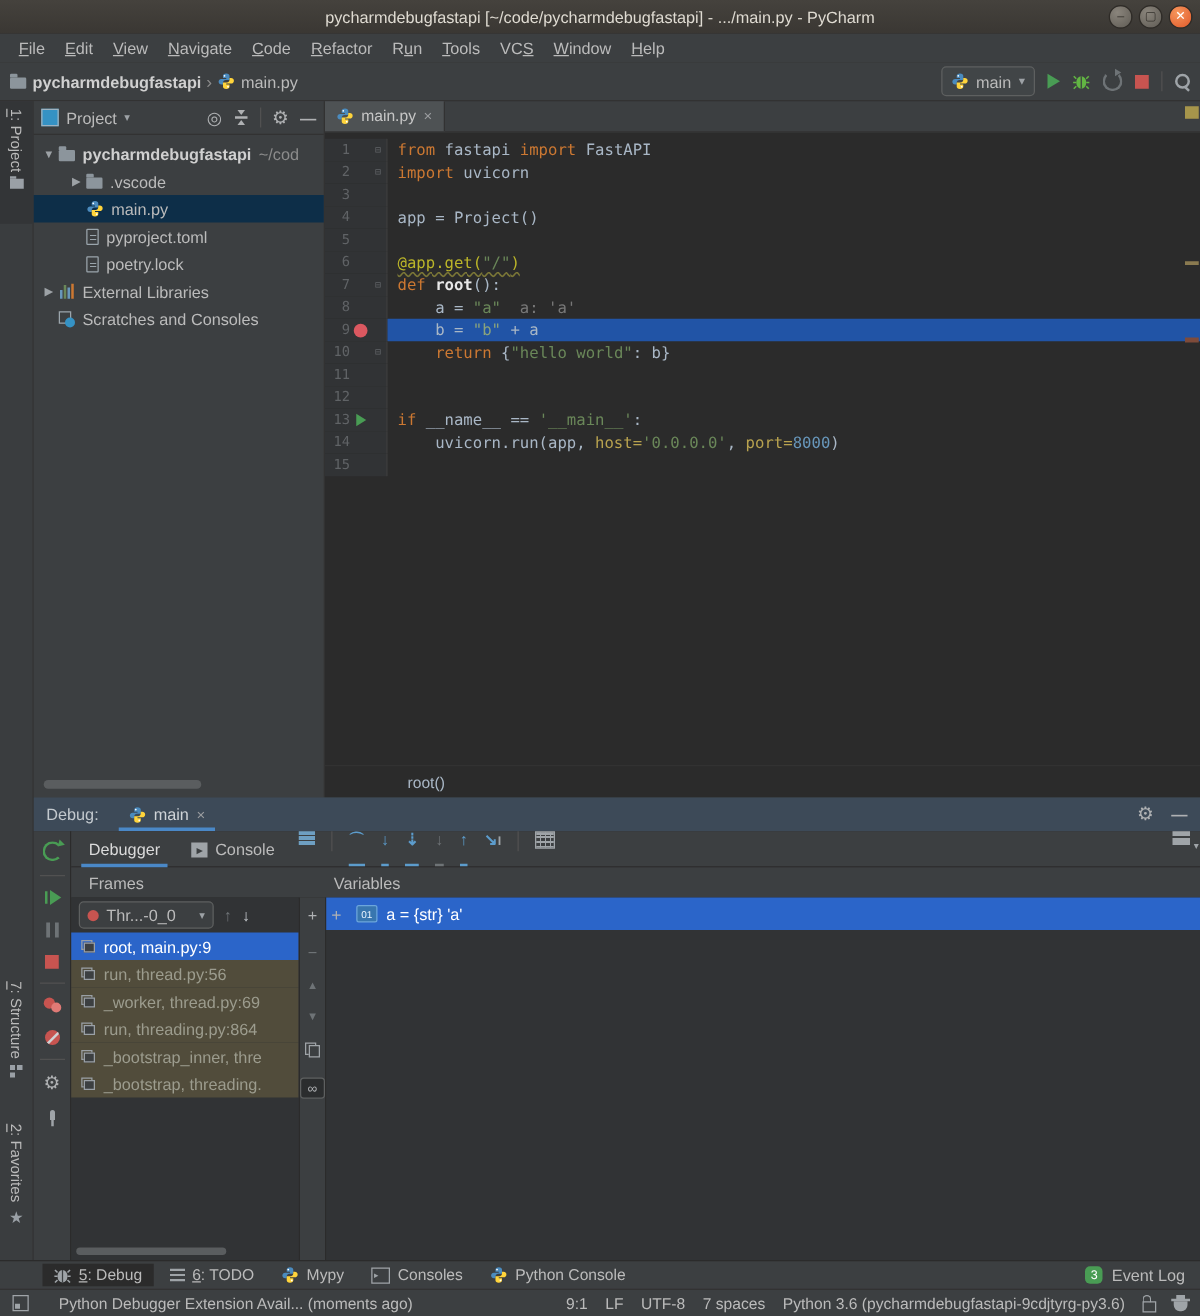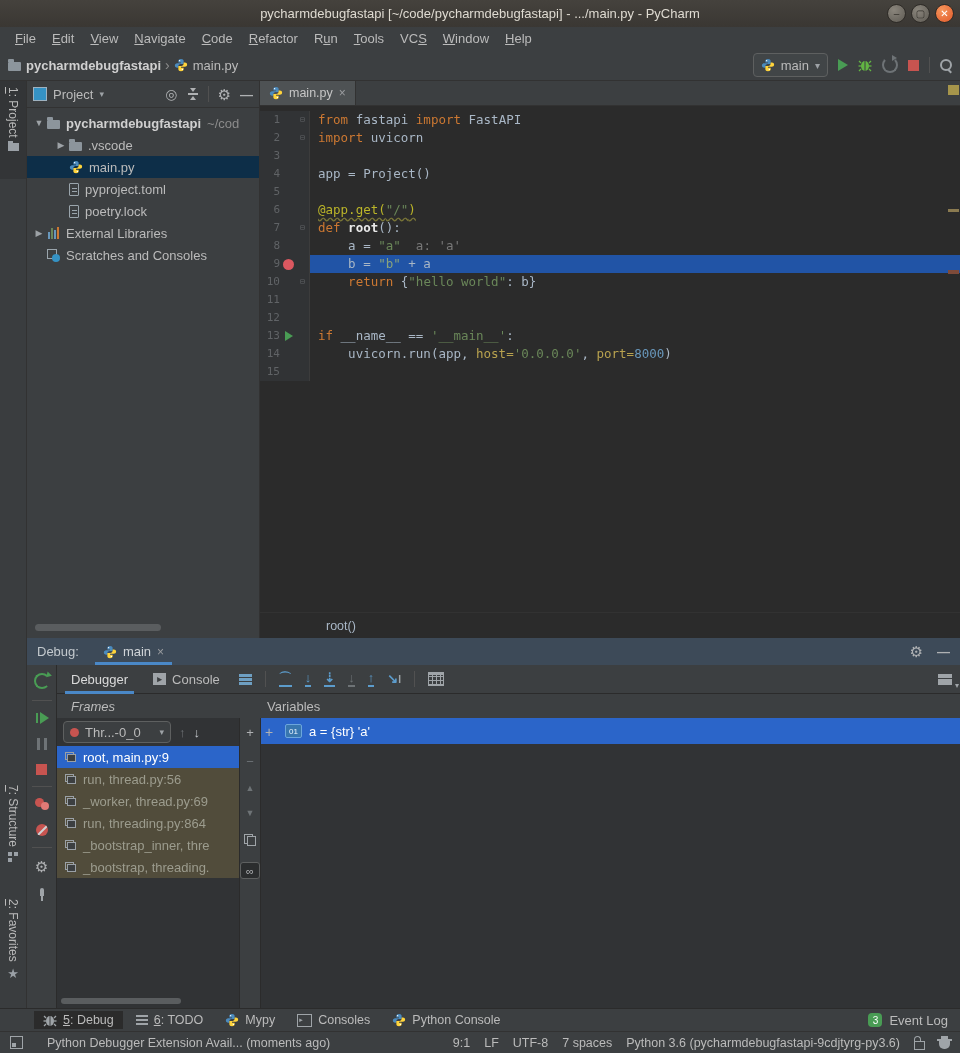--- a/index.html
+++ b/index.html
@@ -162,21 +162,21 @@
   .dbg-title{color:#c3c9ce;margin-right:16px;}
   .dbg-session{display:flex;align-items:center;gap:6px;height:100%;position:relative;padding:0 8px;color:#d0d4d8;}
   .dbg-session::after{content:'';position:absolute;left:0;right:0;bottom:0;height:3px;background:#4a88c7;}
   .dbg-header .right{margin-left:auto;display:flex;align-items:center;gap:14px;}
 
   .dbg-body{left:27px;top:665px;width:933px;height:343px;background:#313335;}
   .dbg-rail{position:absolute;left:0;top:0;width:30px;height:343px;background:#3c3f41;border-right:1px solid #2b2b2b;
             display:flex;flex-direction:column;align-items:center;padding-top:8px;box-sizing:border-box;gap:14px;}
   .rail-div{width:20px;height:1px;background:#515151;margin:-3px 0;}
   .dbg-toolbar{position:absolute;left:30px;top:0;width:903px;height:29px;background:#3c3f41;border-bottom:1px solid #2b2b2b;
-               display:flex;align-items:center;box-sizing:border-box;padding:0 8px;gap:13px;}
+               display:flex;box-sizing:border-box;padding:0 8px;gap:13px;}
   .dtab{display:flex;align-items:center;gap:6px;height:29px;padding:0 6px;position:relative;color:#bbbbbb;}
   .dtab.active{color:#dadada;}
   .dtab.active::after{content:'';position:absolute;left:0;right:0;bottom:0;height:3px;background:#4a88c7;}
   .contab-ic{width:13px;height:12px;background:#9fa4a8;color:#3c3f41;font-size:9px;font-weight:bold;display:flex;align-items:center;justify-content:center;}
 
   .panel-headers{position:absolute;left:30px;top:29px;width:903px;height:24px;background:#3c3f41;border-bottom:1px solid #2b2b2b;display:flex;align-items:center;color:#bbbbbb;}
   .frames{position:absolute;left:30px;top:53px;width:182px;height:290px;background:#313335;}
   .thread-row{height:28px;display:flex;align-items:center;gap:8px;padding:0 6px;}
   .thread-combo{flex:none;display:flex;align-items:center;gap:6px;border:1px solid #5e6060;border-radius:4px;height:22px;padding:0 6px;background:#3c3f41;width:108px;box-sizing:border-box;}
   .tdot{width:9px;height:9px;border-radius:50%;background:#c75450;}
@@ -467,21 +467,21 @@
       <span class="st">⇣</span>
       <span class="st dis">↓</span>
       <span class="st">↑</span>
       <span class="st noline">↘<span style="font-size:10px;color:#9fa4a8;">I</span></span>
       <span class="vline"></span>
       <span class="ic i-calc"></span>
       <span style="margin-left:auto;" class="ic i-layout"></span>
     </div>
 
     <div class="panel-headers">
-      <span style="margin-left:14px;font-style:italic;">Frames</span>
+      <span style="margin-left:14px;">Frames</span>
       <span style="margin-left:152px;">Variables</span>
     </div>
 
     <div class="frames">
       <div class="thread-row">
         <span class="thread-combo">
           <span class="tdot"></span>
           <span style="flex:1;white-space:nowrap;overflow:hidden;">Thr...-0_0</span>
           <span style="font-size:9px;color:#9da2a6;">▾</span>
         </span>

